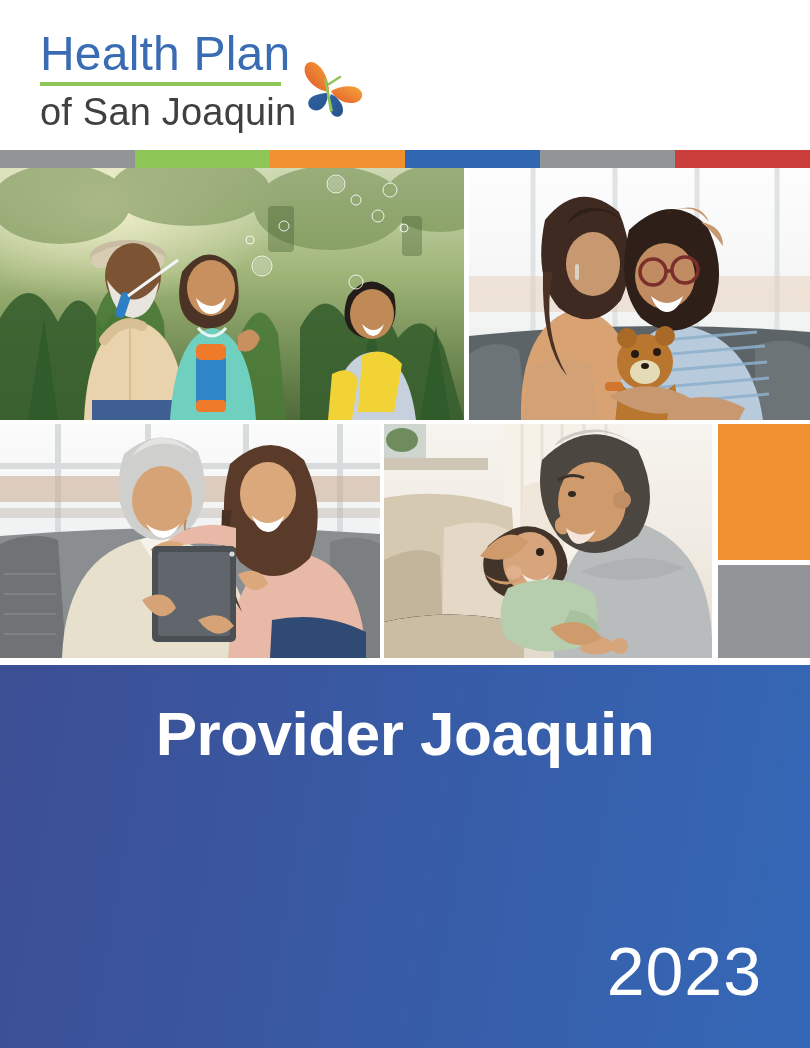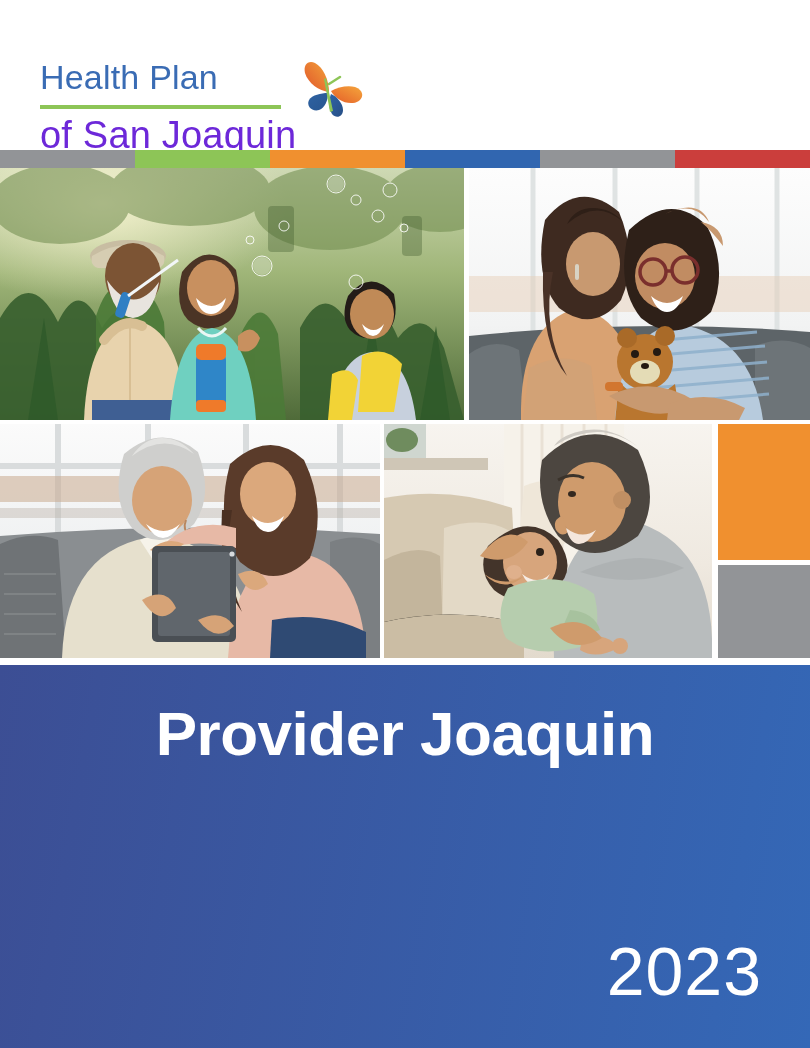--- a/index.html
+++ b/index.html
@@ -9,22 +9,22 @@
     background:#ffffff;
     overflow:hidden;
     position:relative;
   }
 
   
   .header { position:absolute; left:0; top:0; width:810px; height:150px; background:#fff; }
   .logo-wrap { position:absolute; left:40px; top:32px; width:290px; height:110px; }
   .logo-line1 {
     font-family:"Liberation Sans", sans-serif;
-    font-size:34px; font-weight:400; letter-spacing:.2px;
-    color:#3a6cb4; line-height:44px; white-space:nowrap;margin-top:23px;
+    font-size:48px; font-weight:400; letter-spacing:.2px;
+    color:#3a6cb4; line-height:44px; white-space:nowrap;
   }
   .logo-rule { width:241px; height:4px; background:#8dc557; margin:6px 0 4px 0; }
   .logo-line2 {
     font-family:"Liberation Sans", sans-serif;
     font-size:38px; font-weight:400; letter-spacing:.2px;
     color:#3a6cb4; line-height:44px; white-space:nowrap;
   }
   .butterfly { position:absolute; left:256px; top:26px; width:68px; height:66px; }
 
   
@@ -53,21 +53,21 @@
     font-size:68px; font-weight:300; color:#ffffff; letter-spacing:1px;
   }
 </style>
 </head>
 <body>
 
 <div class="header">
   <div class="logo-wrap">
     <div class="logo-line1" style="color: rgb(58, 108, 180);">Health Plan</div>
     <div class="logo-rule" style="background: rgb(141, 197, 87);"></div>
-    <div class="logo-line2" style="color: #6d28d9;">of San Joaquin</div>
+    <div class="logo-line2" style="color: #404040;">of San Joaquin</div>
 
     <div class="butterfly">
       <svg viewBox="0 0 68 66" xmlns="http://www.w3.org/2000/svg">
         <defs>
           <linearGradient id="wingL" x1="0" y1="1" x2="1" y2="0">
             <stop offset="0%" stop-color="#e0542a"></stop>
             <stop offset="100%" stop-color="#f3a33a"></stop>
           </linearGradient>
           <linearGradient id="wingR" x1="0" y1="1" x2="1" y2="0">
             <stop offset="0%" stop-color="#e45c28"></stop>

